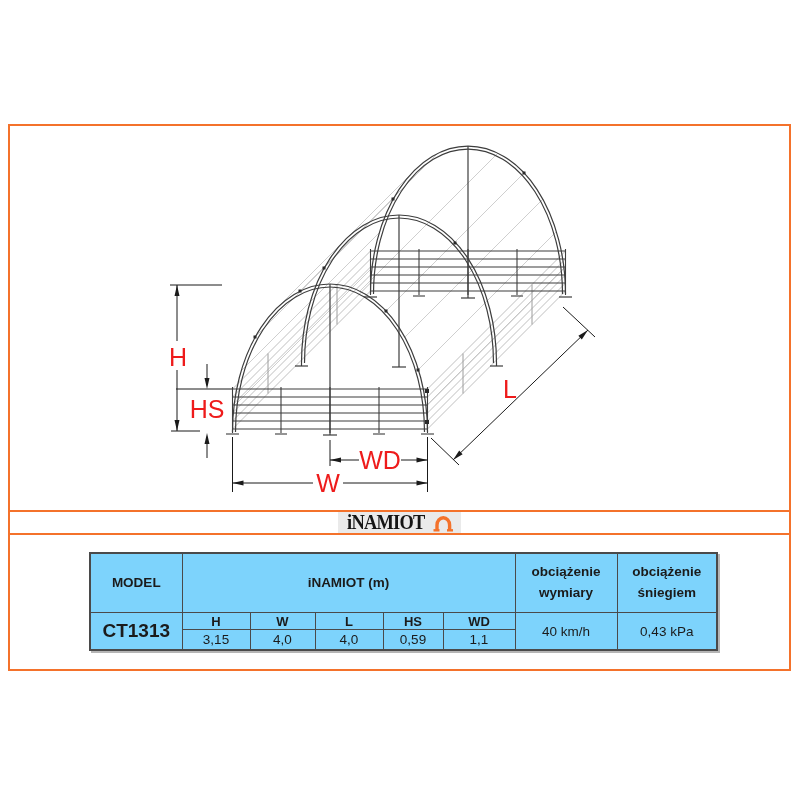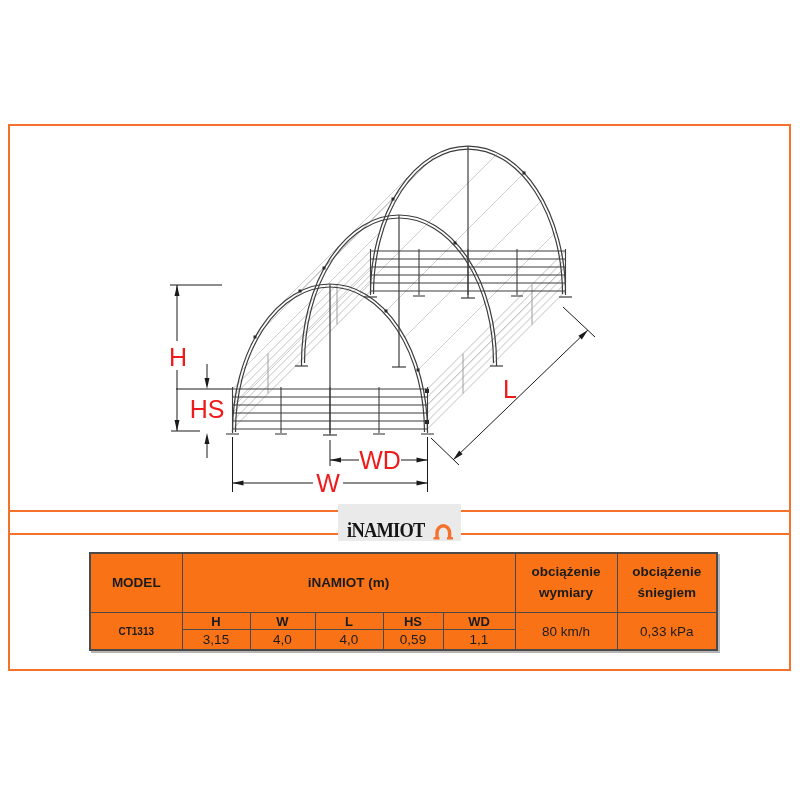--- a/index.html
+++ b/index.html
@@ -9,36 +9,36 @@
     position:absolute;left:8px;top:124px;width:783px;height:547px;
     border:2.5px solid #f4722b;box-sizing:border-box;
     display:flex;flex-direction:column;background:#fff;
   }
   .diagram-sec{height:384px;position:relative;overflow:hidden;}
   .logo-strip{
     height:25px;box-sizing:border-box;
     border-top:2.5px solid #f4722b;border-bottom:2.5px solid #f4722b;
     display:flex;align-items:center;justify-content:center;
   }
-  .logo{display:flex;align-items:center;background:#eaeaea;padding:16px 7px 1px 9px;height:20px;}
+  .logo{display:flex;align-items:center;background:#eaeaea;padding:0 7px 1px 9px;height:20px;}
   .logo-text{
     font-family:"Liberation Serif",serif;font-weight:bold;font-size:20px;
     letter-spacing:-0.8px;color:#151515;line-height:1;transform:scaleX(0.92);transform-origin:left center;
   }
   .logo-icon{margin-left:1px;display:block;}
   .table-sec{flex:1;position:relative;}
   table.spec{
     position:absolute;left:79px;top:17px;
     border-collapse:collapse;table-layout:fixed;width:627px;
     border:2px solid #4a4a4a;box-shadow:2px 2px 0 rgba(120,120,120,.55);
-    background:#f97316;color:#1b1b1b;
+    background:#7dd3fc;color:#1b1b1b;
   }
   table.spec td{border:1.5px solid #4a4a4a;text-align:center;vertical-align:middle;padding:0;}
   .cell-h1{font-weight:bold;font-size:13.5px;height:58px;line-height:1.55;}
-  .cell-model-name{font-weight:bold;font-size:10px;}
+  .cell-model-name{font-weight:bold;font-size:19px;}
   .cell-sub{font-weight:bold;font-size:13px;height:16px;}
   .cell-val{font-size:13.5px;font-weight:normal;height:19px;margin-left:24px;}
   .cell-load{font-size:13.5px;font-weight:normal;}
   svg text.dim-label{
     font-family:"Liberation Sans",sans-serif;font-size:25px;fill:#ee1b1b;
     text-anchor:middle;
   }
 </style>
 </head>
 <body>
@@ -237,22 +237,22 @@
             <td class="cell-h1">obciążenie wymiary</td>
             <td class="cell-h1">obciążenie śniegiem</td>
           </tr>
           <tr>
             <td class="cell-model-name" rowspan="2">CT1313</td>
             <td class="cell-sub">H</td>
             <td class="cell-sub">W</td>
             <td class="cell-sub">L</td>
             <td class="cell-sub">HS</td>
             <td class="cell-sub">WD</td>
-            <td class="cell-load" rowspan="2">80 km/h</td>
-            <td class="cell-load" rowspan="2">0,33 kPa</td>
+            <td class="cell-load" rowspan="2">40 km/h</td>
+            <td class="cell-load" rowspan="2">0,43 kPa</td>
           </tr>
           <tr>
             <td class="cell-val">3,15</td>
             <td class="cell-val">4,0</td>
             <td class="cell-val">4,0</td>
             <td class="cell-val">0,59</td>
             <td class="cell-val">1,1</td>
           </tr>
         </tbody>
       </table>

